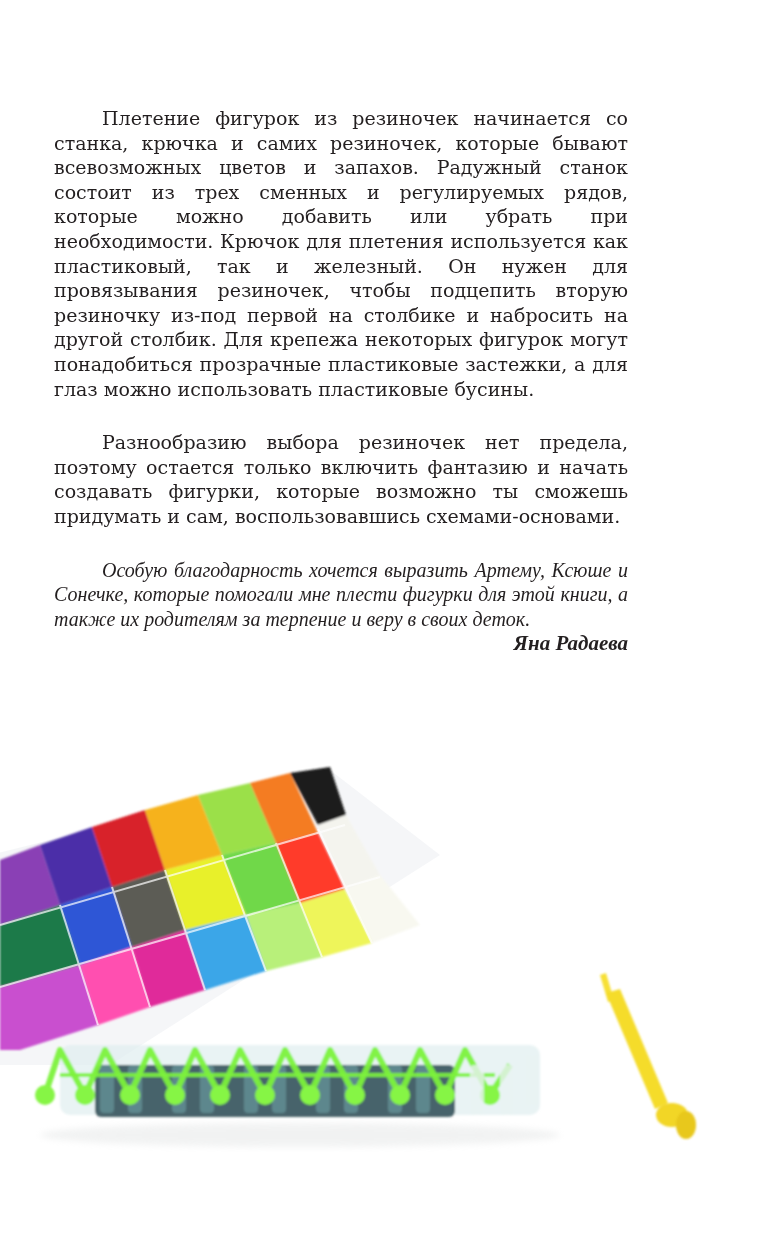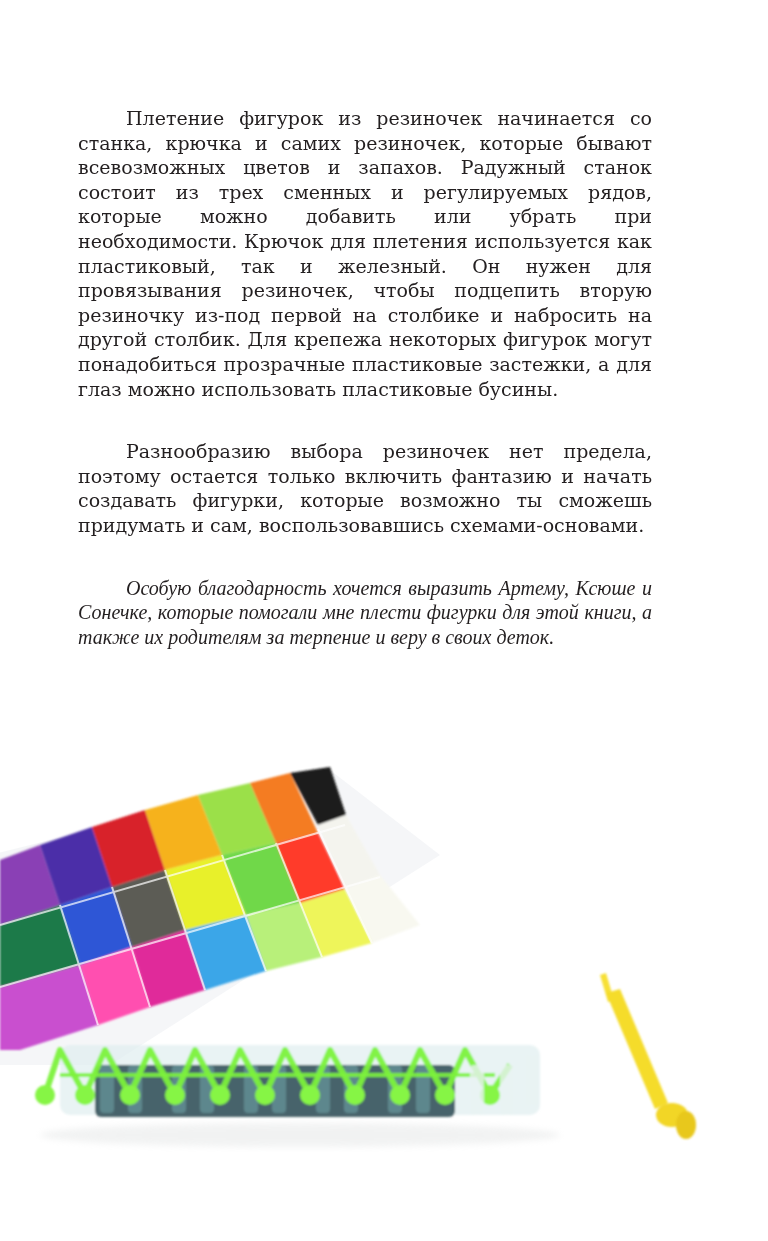--- a/index.html
+++ b/index.html
@@ -1,40 +1,41 @@
 <!DOCTYPE html>
 <html><head>
   <meta charset="utf-8">
   <style>
     html, body { margin: 0; padding: 0; background: #ffffff; }
     body { width: 768px; height: 1241px; position: relative; overflow: hidden; }
     .page { position: absolute; left: 0; top: 0; width: 768px; height: 1241px; background: #ffffff; }
     .text-block {
-      position: absolute; left: 78px; top: 106px; width: 574px;
+      position: absolute; left: 54px; top: 106px; width: 574px;
       font-family: "DejaVu Serif", "Liberation Serif", serif;
       font-size: 19px; line-height: 24.6px; color: #231f20;
       text-align: justify;
     }
     .para { margin: 0; text-indent: 48px; }
-    .para + .para { margin-top: 38px; }
+    .para + .para { margin-top: 29px; }
     .italic { font-style: italic; font-family: "Liberation Serif", "DejaVu Serif", serif; font-size: 20px; }
     .signature {
       text-align: right; font-weight: bold; font-style: italic;
       font-family: "Liberation Serif", "DejaVu Serif", serif; font-size: 21px; margin: 0;
     }
     .photo { position: absolute; left: 0; top: 765px; width: 768px; height: 476px; }
   </style>
 </head>
 <body>
 
 <div class="page">
   <div class="text-block">
     <p class="para">Плетение фигурок из резиночек начинается со станка, крючка и самих резиночек, которые бывают всевозможных цветов и запахов. Радужный станок состоит из трех сменных и регулируемых рядов, которые можно добавить или убрать при необходимости. Крючок для плетения используется как пластиковый, так и железный. Он нужен для провязывания резиночек, чтобы подцепить вторую резиночку из-под первой на столбике и набросить на другой столбик. Для крепежа некоторых фигурок могут понадобиться прозрачные пластиковые застежки, а для глаз можно использовать пластиковые бусины.</p>
     <p class="para">Разнообразию выбора резиночек нет предела, поэтому остается только включить фантазию и начать создавать фигурки, которые возможно ты сможешь придумать и сам, воспользовавшись схемами-основами.</p>
     <p class="para italic">Особую благодарность хочется выразить Артему, Ксюше и Сонечке, которые помогали мне плести фигурки для этой книги, а также их родителям за терпение и веру в своих деток.</p>
+    <p class="signature">Яна Радаева</p>
   </div>
 
   <svg class="photo" viewBox="0 0 768 476" xmlns="http://www.w3.org/2000/svg">
     <defs>
       <filter id="soft" x="-20%" y="-20%" width="140%" height="140%">
           <feGaussianBlur stdDeviation="3"></feGaussianBlur>
         </filter>
       <filter id="blur1">
           <feGaussianBlur stdDeviation="1.2"></feGaussianBlur>
         </filter>

